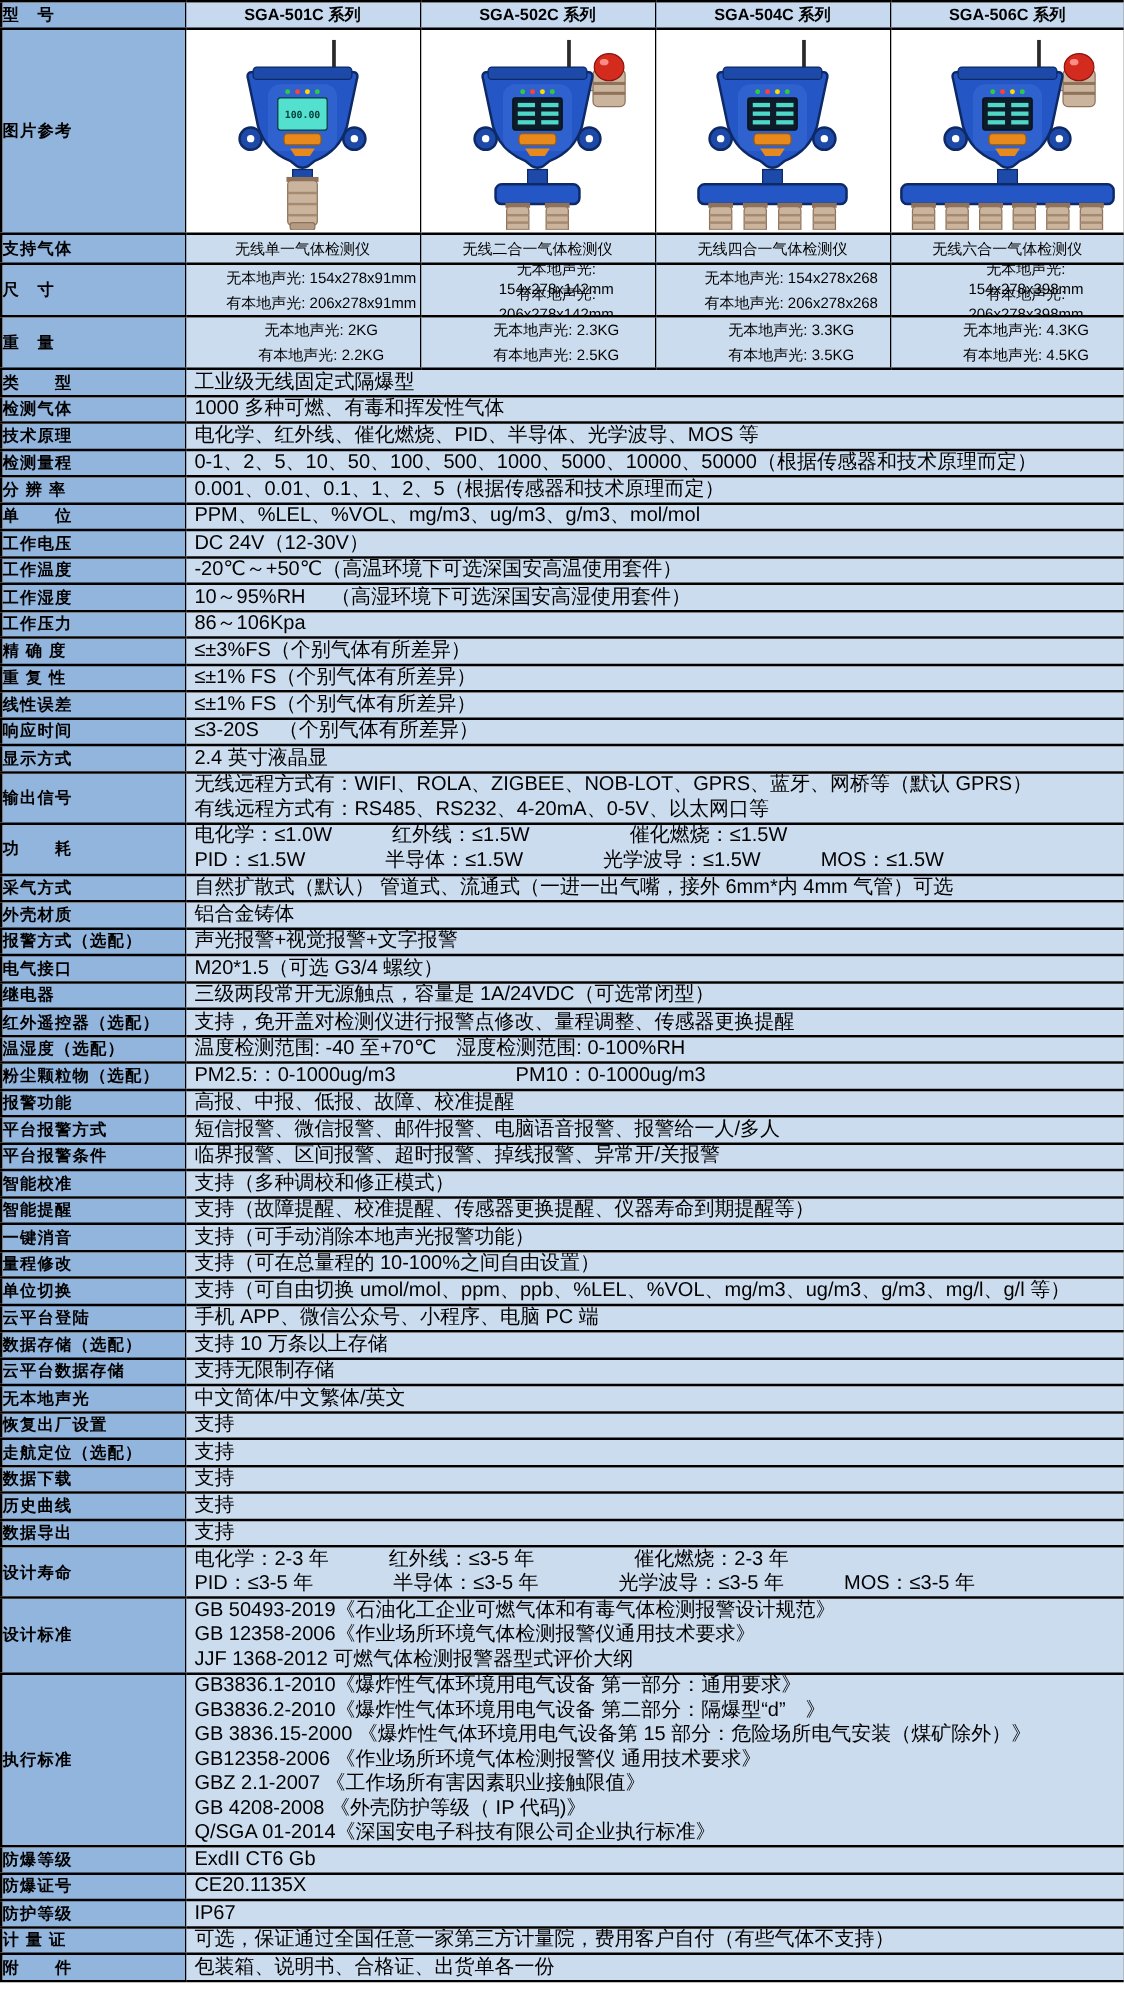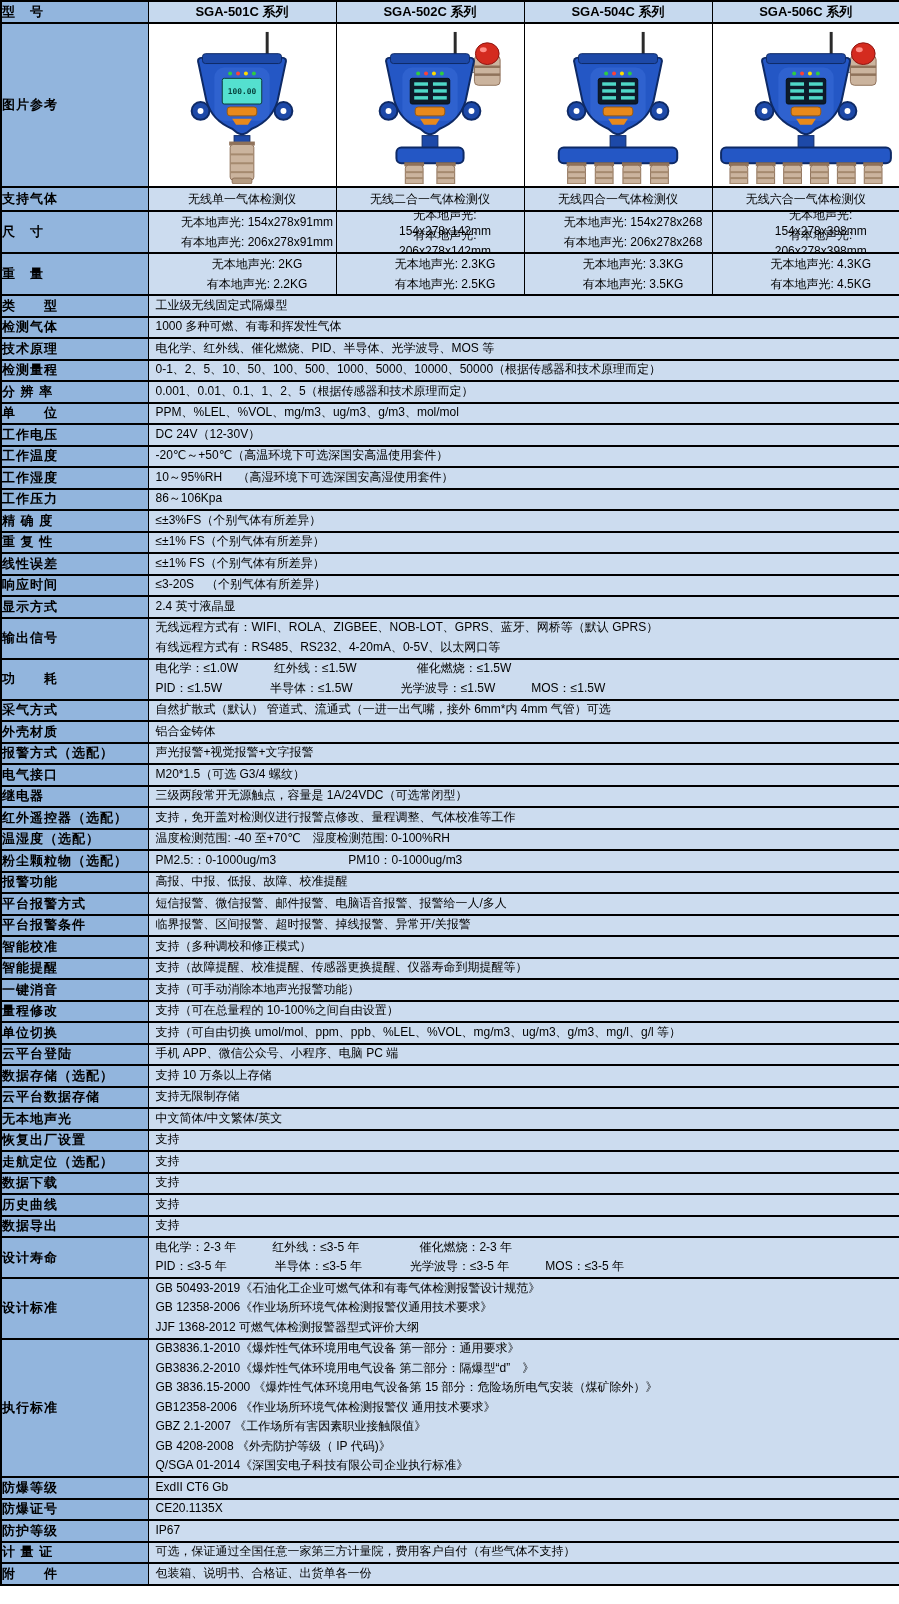--- a/index.html
+++ b/index.html
@@ -9,21 +9,21 @@
     --border:#000000;
   }
   html,body{margin:0;padding:0;background:#fff;}
   body{width:899px;font-family:"Liberation Sans","DejaVu Sans",sans-serif;color:#000;}
   table{border-collapse:collapse;width:899px;table-layout:fixed;border:2px solid var(--border);}
   td{border:1px solid var(--border);border-top-width:2px;border-bottom-width:2px;padding:0;overflow:hidden;vertical-align:middle;}
   .label-cell{background:var(--label-bg);font-weight:bold;text-align:left;font-size:13px;letter-spacing:1px;}
   .header-cell{background:var(--header-bg);font-weight:bold;text-align:center;font-size:13px;height:20px;}
   .img-cell{background:#ffffff;height:162px;text-align:center;}
   .img-cell svg{display:block;margin:2px auto 0 auto;}
-  .value-cell{background:var(--cell-bg);font-size:12px;}
+  .value-cell{background:var(--cell-bg);font-size:16px;}
   .center-cell{background:var(--cell-bg);font-size:12px;text-align:center;}
   .spec-line{min-height:19.5px;display:flex;align-items:center;padding:0 7px;white-space:pre-wrap;line-height:1.15;}
   .cell-line{height:20px;display:flex;align-items:center;justify-content:center;white-space:pre-wrap;padding-left:30px;}
   .gas-line{height:22px;display:flex;align-items:center;justify-content:center;white-space:pre-wrap;}
 </style>
 </head>
 <body>
 
 <table>
   <colgroup>
@@ -425,21 +425,21 @@
       </tr>
       <tr>
         <td class="label-cell">继电器</td>
         <td class="value-cell" colspan="4">
           <div class="spec-line">三级两段常开无源触点，容量是 1A/24VDC（可选常闭型）</div>
         </td>
       </tr>
       <tr>
         <td class="label-cell">红外遥控器（选配）</td>
         <td class="value-cell" colspan="4">
-          <div class="spec-line">支持，免开盖对检测仪进行报警点修改、量程调整、气体校准等工作</div>
+          <div class="spec-line">支持，免开盖对检测仪进行报警点修改、量程调整、传感器更换提醒</div>
         </td>
       </tr>
       <tr>
         <td class="label-cell">温湿度（选配）</td>
         <td class="value-cell" colspan="4">
           <div class="spec-line">温度检测范围: -40 至+70℃　湿度检测范围: 0-100%RH</div>
         </td>
       </tr>
       <tr>
         <td class="label-cell">粉尘颗粒物（选配）</td>

